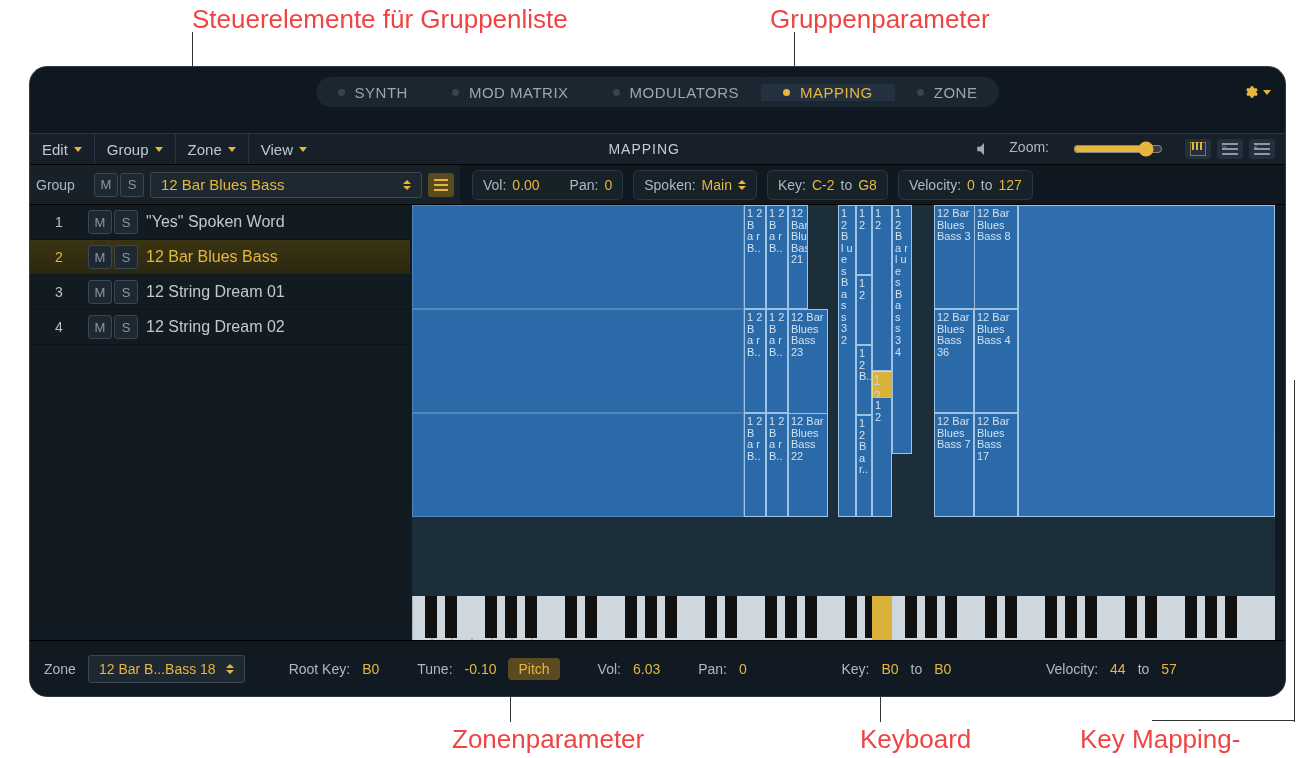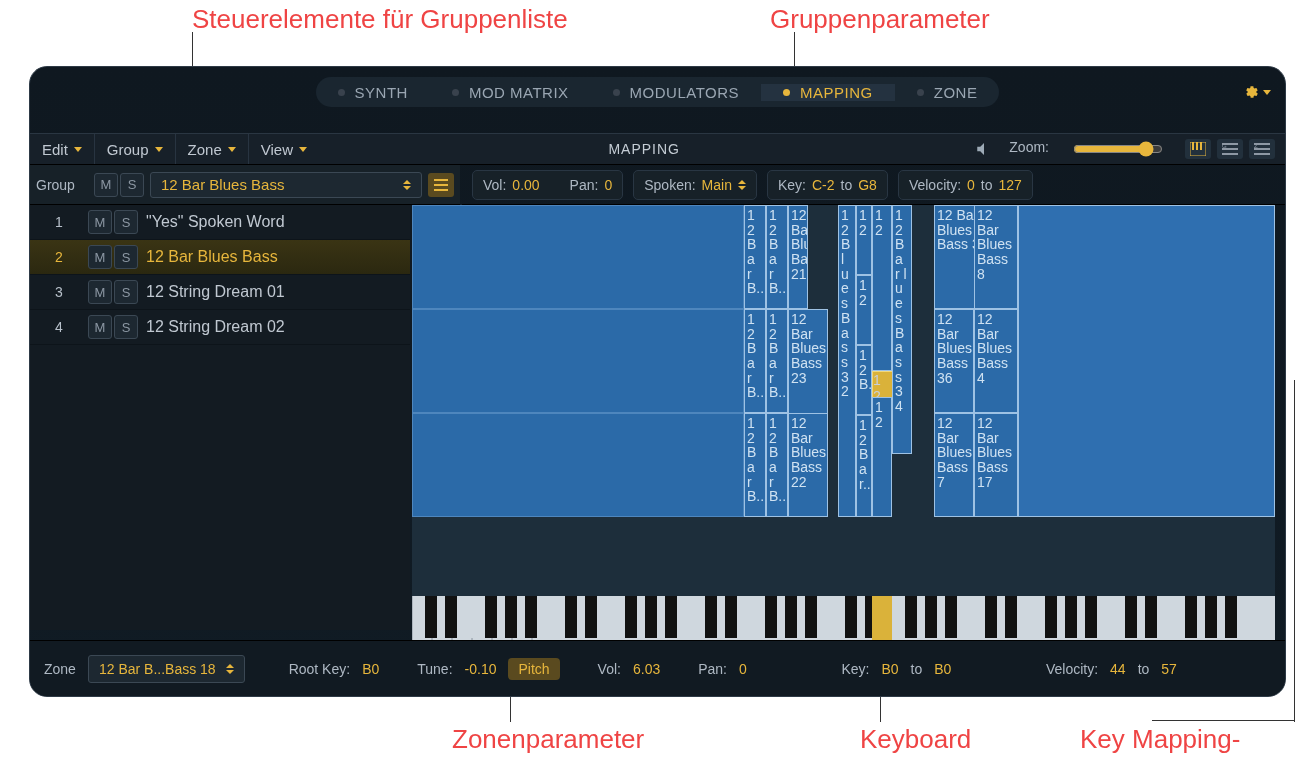--- a/index.html
+++ b/index.html
@@ -51,21 +51,21 @@
   
   .gparams{position:absolute;left:432px;top:98px;right:0;height:40px;display:flex;align-items:center;gap:10px;padding:0 10px;border-bottom:1px solid #000;box-sizing:border-box}
   .sect{display:flex;align-items:center;gap:6px;background:#172128;border:1px solid #293643;border-radius:5px;height:28px;padding:0 10px}
   .k{color:#aeb8c3}
   .v{color:#e7b63c}
   .gap{width:18px}
   
   .maparea{position:absolute;left:382px;top:138px;right:10px;bottom:100px;background:#1d2e3b}
   .zone{position:absolute;background:#2b6aa8;border:1px solid #9ec2e4;box-sizing:border-box;color:#cfe2f2;font-size:11px;line-height:1.05;padding:2px;overflow:hidden;cursor:pointer}
   .zone.big{background:#2f6fb0}
-  .zone.lg{font-size:14px}
+  .zone.lg{font-size:11px}
   .selkey{position:absolute;background:#dab23a;border:1px solid #f2d87a}
   
   .kbd{position:absolute;left:382px;right:10px;bottom:28px;height:72px;background:#cfd7de}
   .klabel{position:absolute;bottom:2px;color:#4a5560;font-size:11px}
   .keyhl{position:absolute;top:0;bottom:0;background:#dab23a}
   .scrollthumb{position:absolute;left:462px;bottom:12px;height:10px;width:360px;background:#2f3b47;border-radius:5px}
   
   .zparams{position:absolute;left:0;right:0;bottom:0;height:56px;background:#111a22;display:flex;align-items:center;gap:12px;padding:0 14px;border-top:1px solid #000;box-sizing:border-box}
   .zsel{background:#1d2831;border:1px solid #3b4854;border-radius:3px;height:26px;display:flex;align-items:center;padding:0 10px;color:#e7b63c;gap:10px}
   .pill{background:#5a4a1f;color:#e7b63c;border-radius:4px;padding:3px 10px;font-size:14px}

